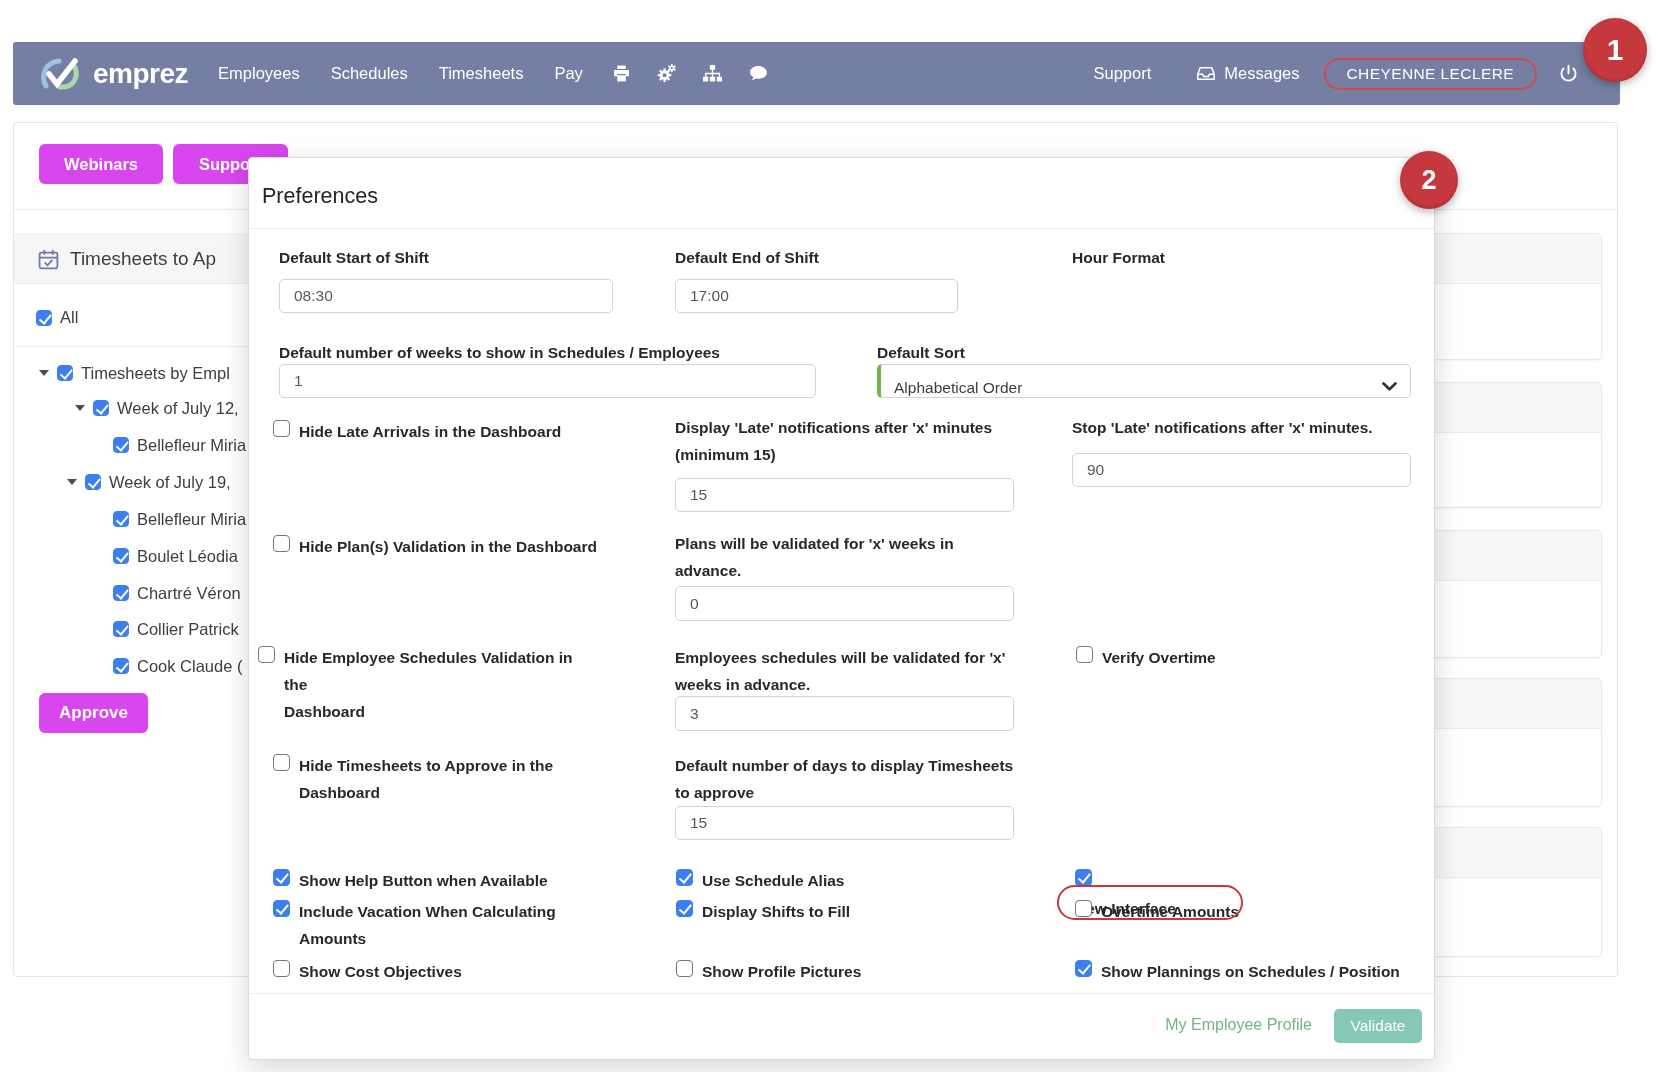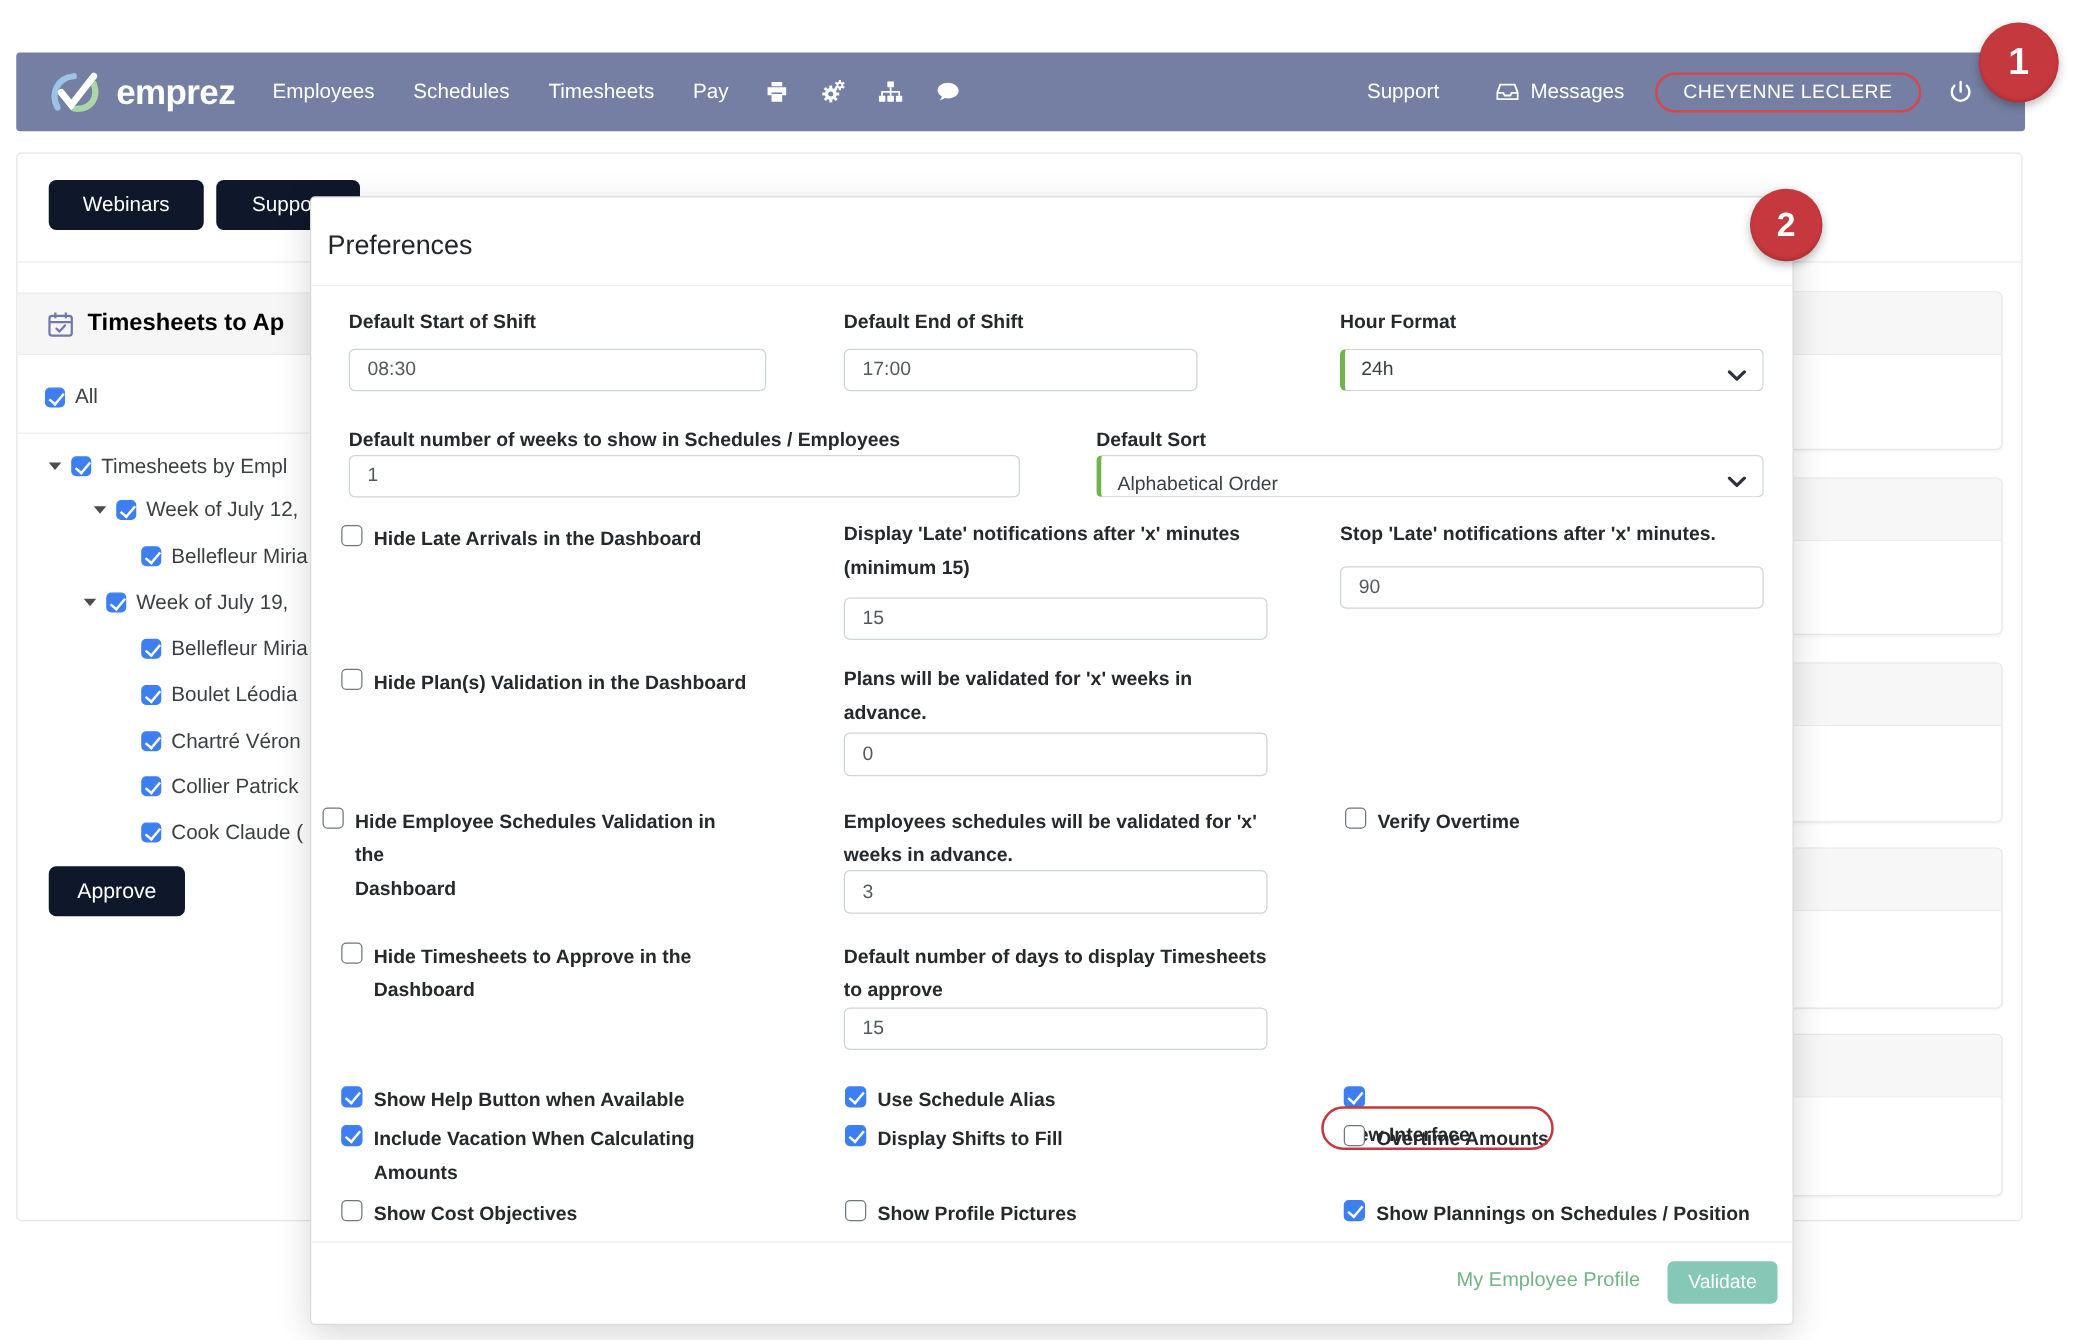--- a/index.html
+++ b/index.html
@@ -19,28 +19,28 @@
   .nav-right .nav-item { margin-right:46px; }
   .msg-group { display:flex; align-items:center; gap:9px; margin-right:24px; }
   .msg-label { font-size:16.5px; font-weight:500; }
   .user-pill { border:2px solid #d2494f; border-radius:16px; height:32px; padding:0 21px;
                display:flex; align-items:center; font-size:15.5px; font-weight:500;
                letter-spacing:.4px; margin-right:22px; white-space:nowrap; cursor:pointer; }
 
   
   .frame { position:absolute; left:13px; top:122px; width:1605px; height:855px;
            background:#fff; border:1px solid #e3e5e7; border-radius:4px; z-index:1; }
-  .btn { position:absolute; background:#0f172a; color:#fff; border:none; border-radius:6px;
-         font-family:"Liberation Sans",sans-serif; font-size:16.5px; font-weight:400;
+  .btn { position:absolute; background:#d946ef; color:#fff; border:none; border-radius:6px;
+         font-family:"Liberation Sans",sans-serif; font-size:16.5px; font-weight:700;
          display:flex; align-items:center; justify-content:center; cursor:pointer; }
   .strip-div { position:absolute; left:0; right:0; top:86px; border-top:1px solid #ececee; }
   .panel-header { position:absolute; left:0; top:111px; width:1240px; height:50px;
                   background:#f6f6f7; border-top:1px solid #ececec; border-bottom:1px solid #ececec;
                   display:flex; align-items:center; padding-left:24px; gap:11px; }
-  .panel-title { font-size:19px; font-weight:700; color:#000000; white-space:nowrap; }
+  .panel-title { font-size:19px; font-weight:400; color:#404040; white-space:nowrap; }
   .all-row { position:absolute; left:22px; top:185px; display:flex; align-items:center; gap:8px;
              font-size:16.5px; color:#3c4043; }
   .body-div { position:absolute; left:0; top:223px; width:1240px; border-top:1px solid #ededee; }
   .trow { position:absolute; display:flex; align-items:center; gap:8px; height:22px;
           font-size:16.5px; color:#3c4043; white-space:nowrap; }
   .caret { width:0; height:0; border-left:5.5px solid transparent; border-right:5.5px solid transparent;
            border-top:6.5px solid #4a4e52; display:inline-block; cursor:pointer; flex:none; }
 
   
   .cb { width:17px; height:17px; border:1.5px solid #71767b; border-radius:4px; background:#fff;
@@ -272,28 +272,20 @@
 
   <div class="modal">
     <div class="modal-title">Preferences</div>
     <div class="m-div"></div>
 
     <div class="f-label" style="left:30px; top:86px;">Default Start of Shift</div>
     <div class="tinput" style="left:30px; top:121px; width:334px;">08:30</div>
     <div class="f-label" style="left:426px; top:86px;">Default End of Shift</div>
     <div class="tinput" style="left:426px; top:121px; width:283px;">17:00</div>
     <div class="f-label" style="left:823px; top:86px;">Hour Format</div>
-    <div class="tselect" style="left:823px; top:121px; width:339px;">
-      <span>24h</span>
-      <span class="chev">
-        <svg width="15" height="9" viewBox="0 0 15 9">
-            <path d="M1.5 1.5 7.5 7.3 13.5 1.5" fill="none" stroke="#2f3337" stroke-width="2.6" stroke-linecap="round" stroke-linejoin="round"></path>
-          </svg>
-      </span>
-    </div>
 
     <div class="f-label" style="left:30px; top:181px;">Default number of weeks to show in Schedules / Employees</div>
     <div class="tinput" style="left:30px; top:206px; width:537px;">1</div>
     <div class="f-label" style="left:628px; top:181px;">Default Sort</div>
     <div class="tselect" style="left:628px; top:206px; width:534px;align-items:flex-end;">
       <span>Alphabetical Order</span>
       <span class="chev">
         <svg width="15" height="9" viewBox="0 0 15 9">
             <path d="M1.5 1.5 7.5 7.3 13.5 1.5" fill="none" stroke="#2f3337" stroke-width="2.6" stroke-linecap="round" stroke-linejoin="round"></path>
           </svg>

